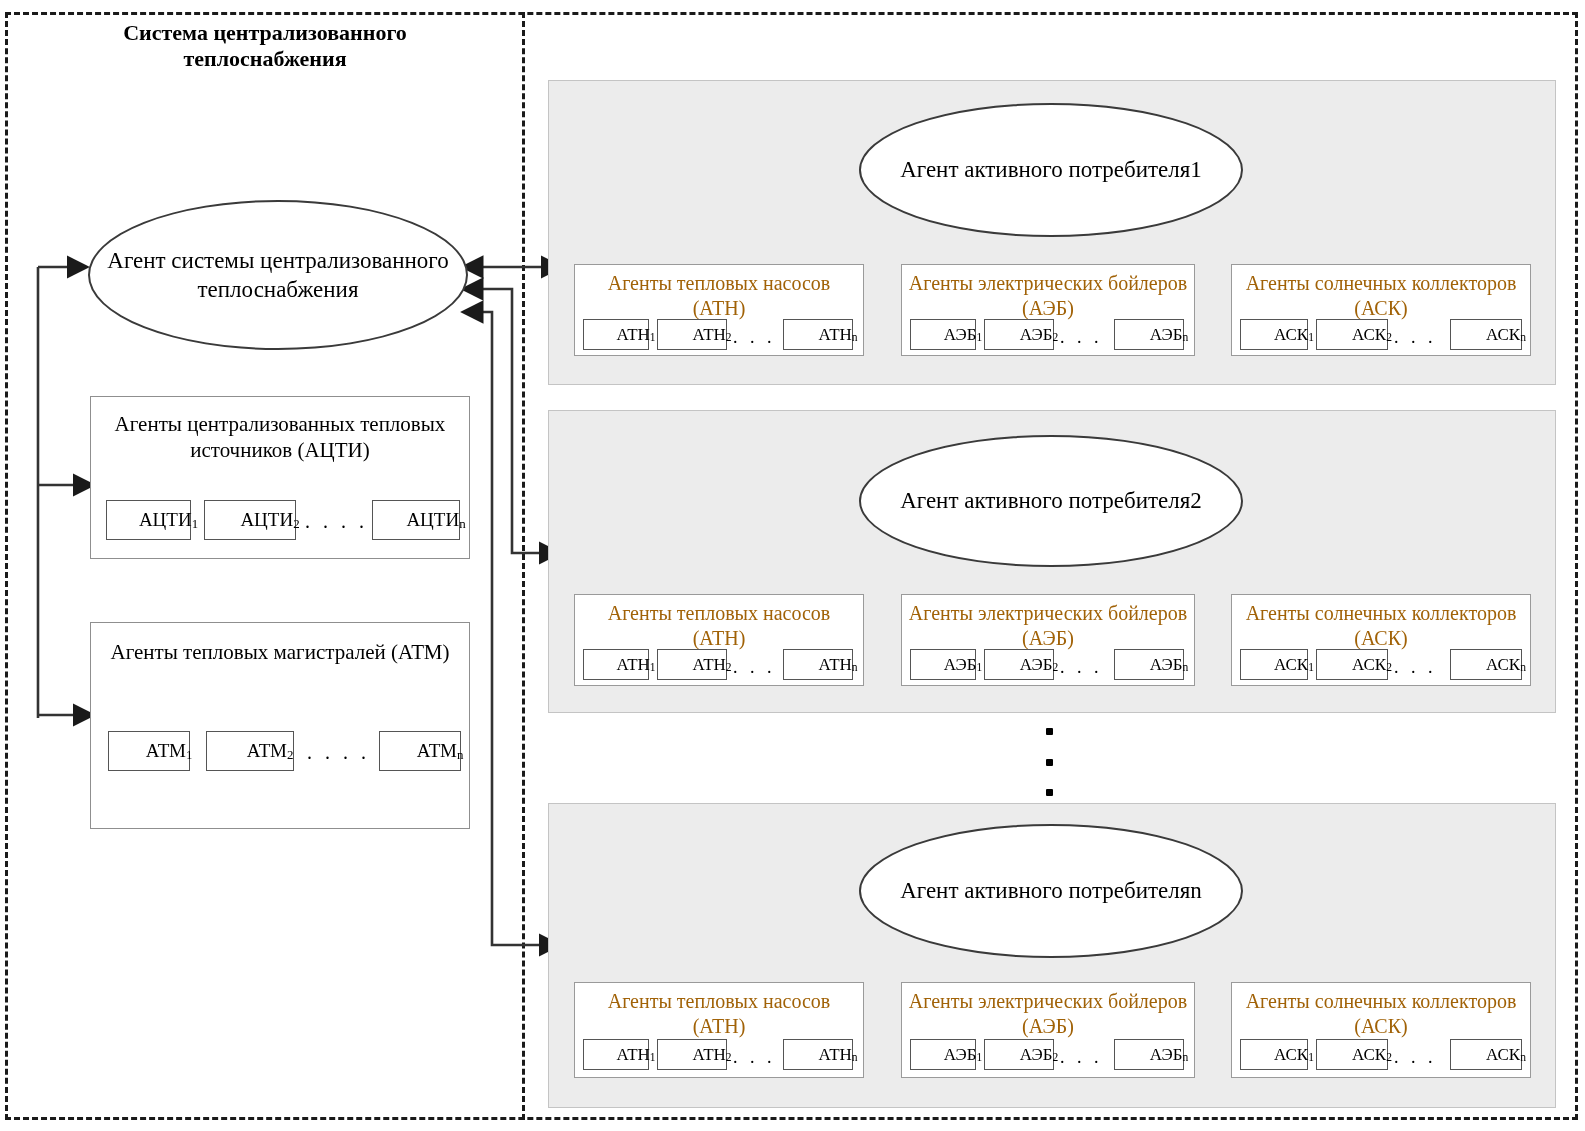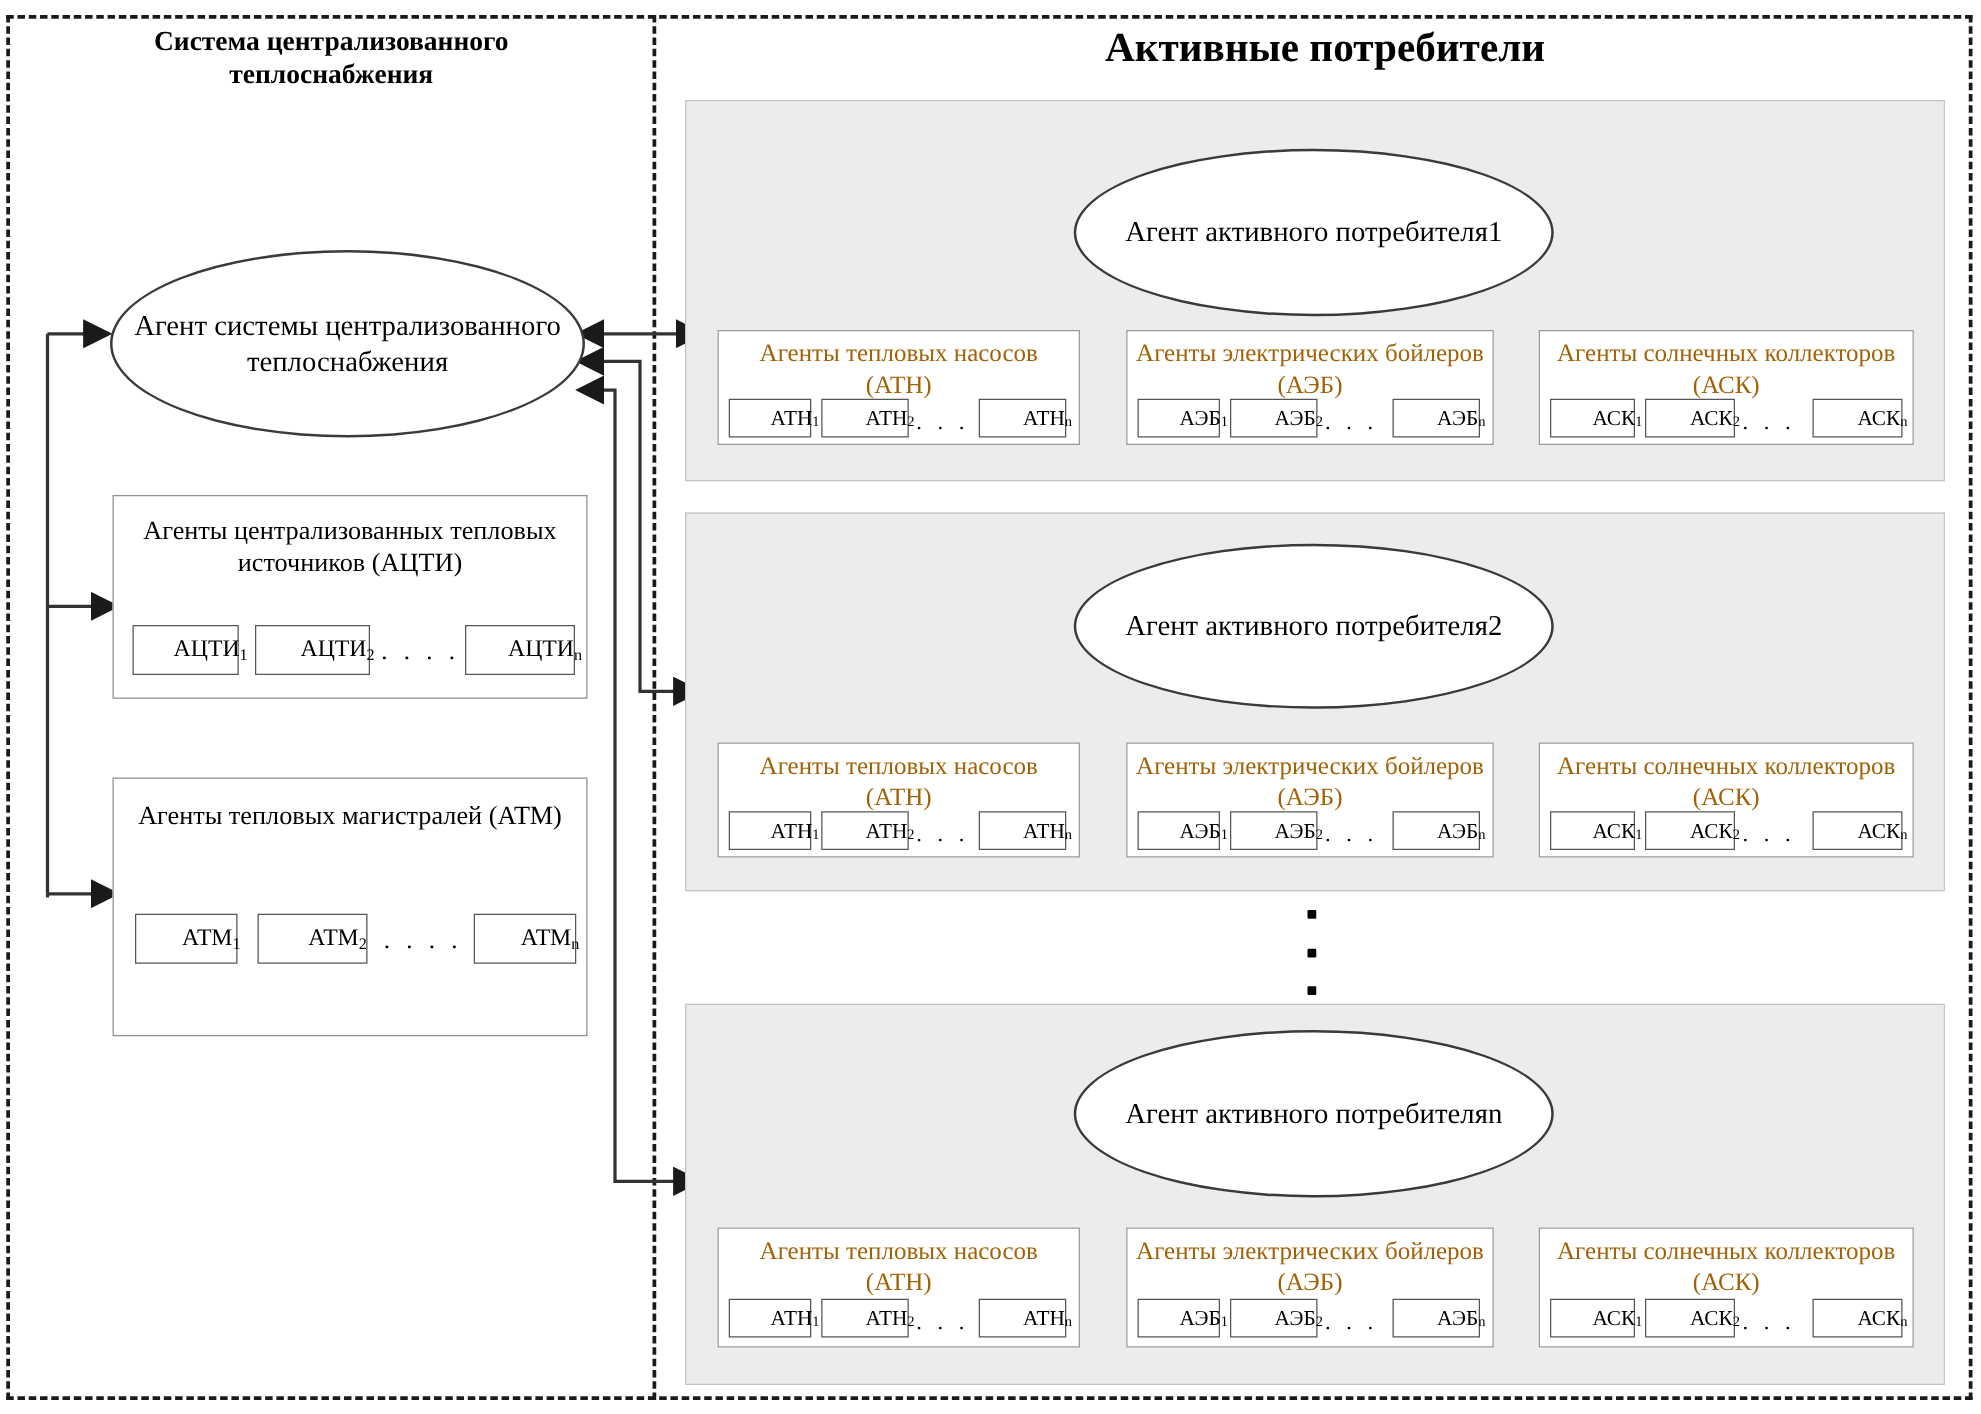--- a/index.html
+++ b/index.html
@@ -67,21 +67,20 @@
 </style>
 </head>
 <body>
 
 <div id="root">
 
   <div class="outer-frame"></div>
   <div class="divider"></div>
 
   <div class="hdr" id="hdr-left">Система централизованного теплоснабжения</div>
-  <div class="hdr" id="hdr-right">Активные потребители</div>
 
   <svg class="wires" viewBox="0 0 1585 1131">
     <defs>
       <marker id="ar" viewBox="0 0 12 12" refX="10" refY="6" markerWidth="9" markerHeight="9" orient="auto-start-reverse">
         <path d="M0,0 L12,6 L0,12 z" fill="#1a1a1a"></path>
       </marker>
       <marker id="arS" viewBox="0 0 12 12" refX="10" refY="6" markerWidth="8" markerHeight="8" orient="auto-start-reverse">
         <path d="M0,0 L12,6 L0,12 z" fill="#1a1a1a"></path>
       </marker>
     </defs>
@@ -131,21 +130,21 @@
   <div class="lbox" style="left:90px;top:622px;width:380px;height:207px;">
     <div class="lbox-title" style="top:16px;font-size:21px;padding:0 8px;">Агенты тепловых магистралей (АТМ)</div>
     <div class="chip" style="left:17px;top:108px;width:82px;height:40px;font-size:19px;">АТМ<sub>1</sub></div>
     <div class="chip" style="left:115px;top:108px;width:88px;height:40px;font-size:19px;">АТМ<sub>2</sub></div>
     <div class="dots" style="left:216px;top:118px;font-size:20px;">. . . .</div>
     <div class="chip" style="left:288px;top:108px;width:82px;height:40px;font-size:19px;">АТМ<sub>n</sub></div>
   </div>
 
   <div class="group" style="left:548px;top:80px;width:1008px;height:305px;">
 
-    <div class="ellipse" style="left:310px;top:38px;width:380px;height:130px;font-size:23px;">
+    <div class="ellipse" style="left:310px;top:22px;width:380px;height:130px;font-size:23px;">
       <span>Агент активного потребителя1</span>
     </div>
 
     <div class="sbox" style="left:25px;top:183px;width:290px;height:92px;">
       <div class="sbox-title" style="top:6px;font-size:20px;padding:0 6px;">Агенты тепловых насосов (АТН)</div>
       <div class="chip" style="left:8px;top:54px;width:66px;height:31px;font-size:17px;">АТН<sub>1</sub></div>
       <div class="chip" style="left:82px;top:54px;width:70px;height:31px;font-size:17px;">АТН<sub>2</sub></div>
       <div class="dots" style="left:158px;top:62px;font-size:18px;">. . .</div>
       <div class="chip" style="left:208px;top:54px;width:70px;height:31px;font-size:17px;">АТН<sub>n</sub></div>
     </div>

